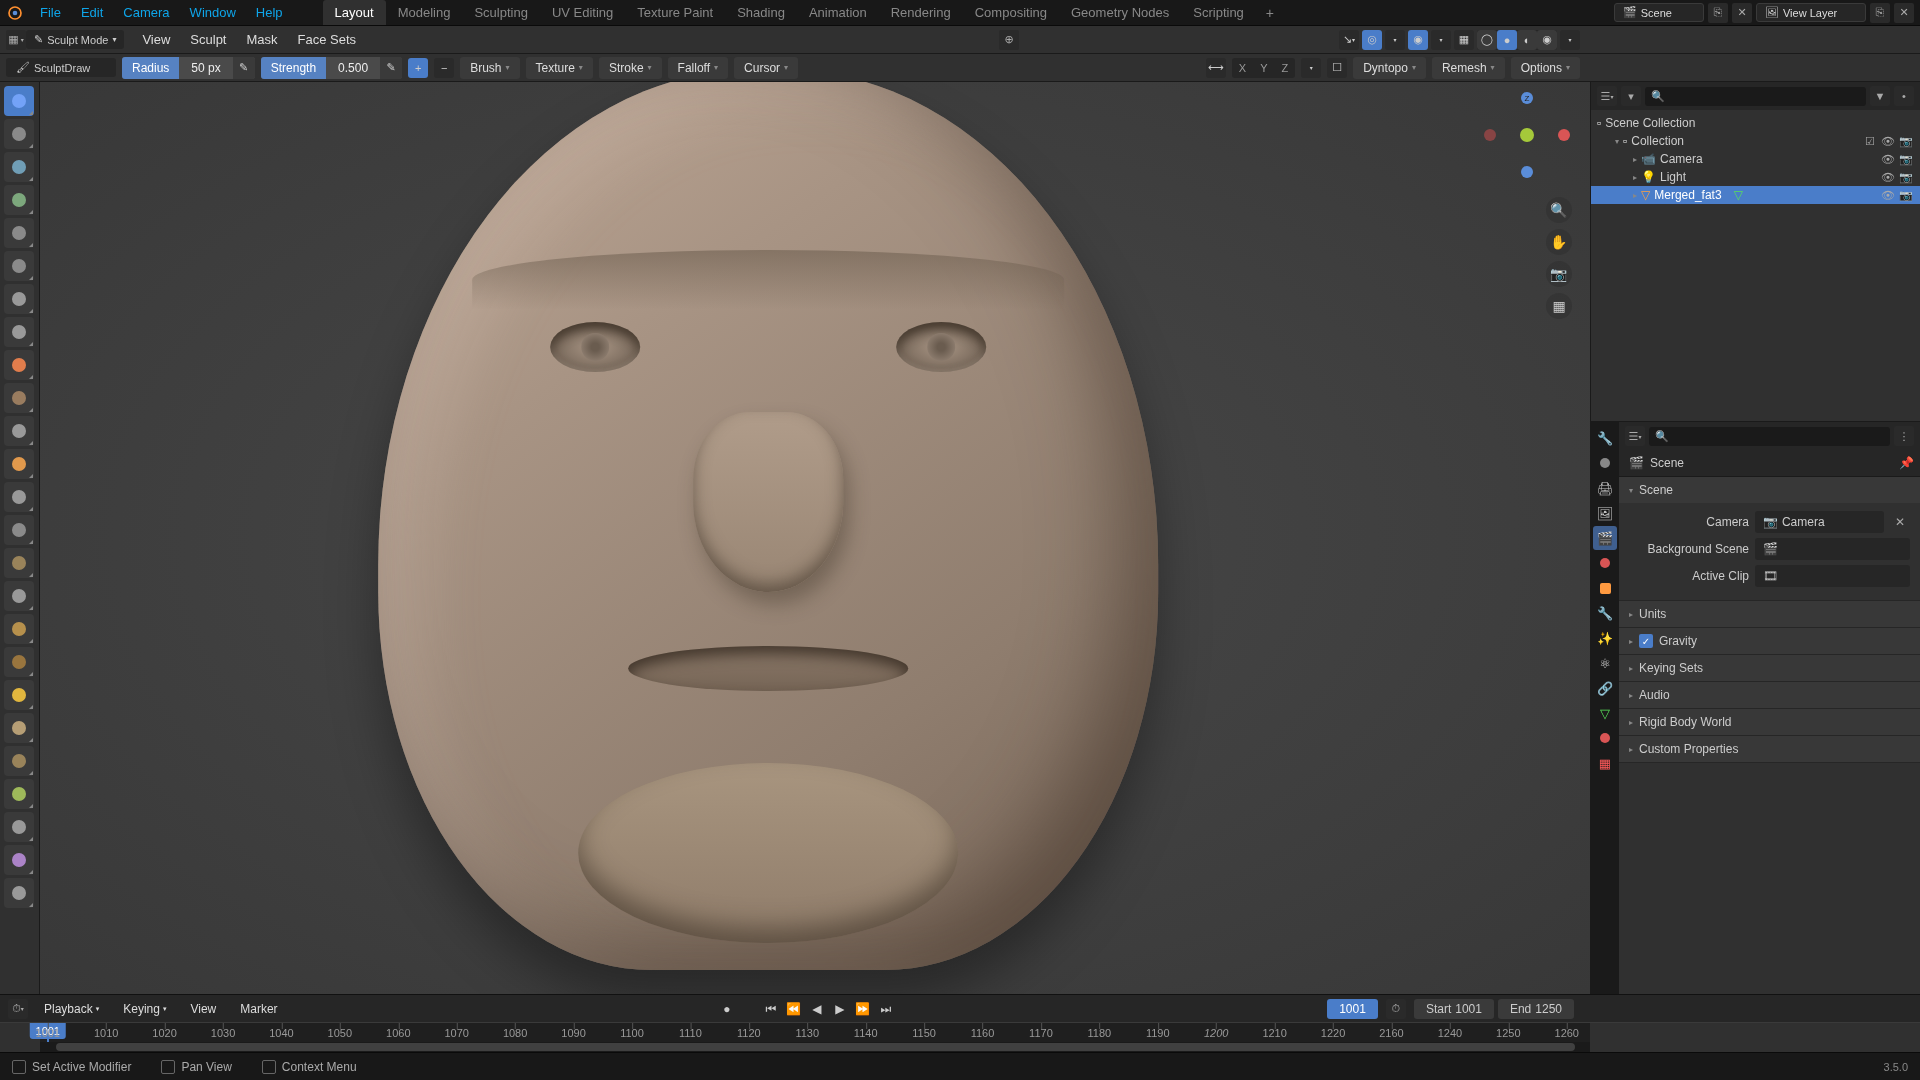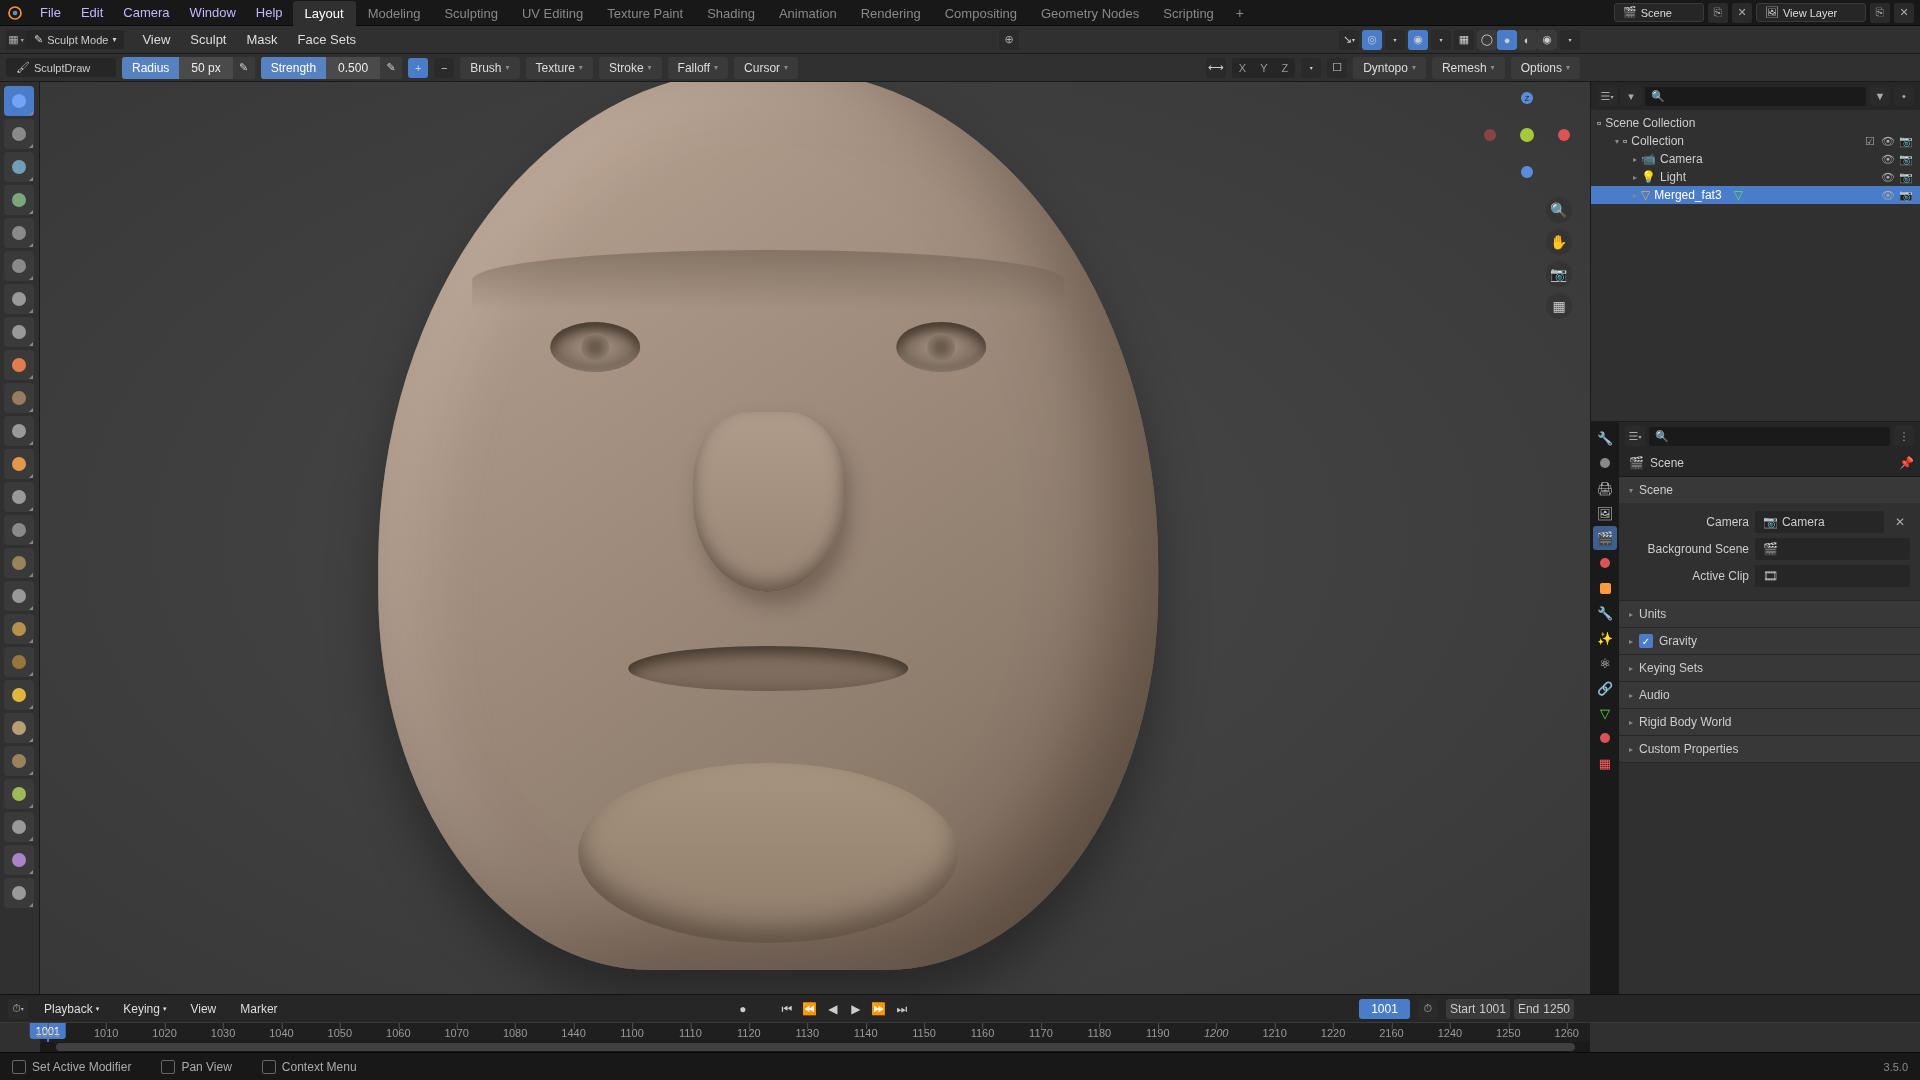--- a/index.html
+++ b/index.html
@@ -1,22 +1,22 @@
 <!DOCTYPE html>
 <html><head>
 <meta charset="utf-8">
 <style>
 * { margin: 0; padding: 0; box-sizing: border-box; font-family: -apple-system, BlinkMacSystemFont, "Segoe UI", sans-serif; }
 body { background: #1a1a1a; color: #ccc; font-size: 11px; overflow: hidden; width: 1920px; height: 1080px; position: relative; }
 
 
 .top-menu { height: 26px; background: #181818; display: flex; align-items: center; padding: 0 6px; border-bottom: 1px solid #0a0a0a; }
 .top-menu .logo { width: 18px; height: 18px; margin-right: 6px; display:flex;align-items:center;justify-content:center; }
-.top-menu .menu-item { padding: 4px 10px; color: #c4b5fd; cursor: pointer; font-size: 13px; }
-.workspace-tabs { display: flex; align-items: flex-end; }
+.top-menu .menu-item { padding: 4px 10px; color: #0ea5e9; cursor: pointer; font-size: 13px; }
+.workspace-tabs { display: flex; margin-left: 30px; align-items: center; }
 .workspace-tab { padding: 5px 12px; color: #888; font-size: 13px; cursor: pointer; }
 .workspace-tab.active { color: #fff; background: #303030; border-radius: 3px 3px 0 0; }
 .workspace-add { padding: 5px 10px; color: #888; cursor:pointer; font-size:14px; }
 .top-right { margin-left: auto; display:flex; align-items:center; gap:4px; }
 .scene-dropdown { background: #262626; border: 1px solid #3a3a3a; padding: 2px 8px; border-radius: 3px; color:#ddd; min-width:90px; display:flex; align-items:center; gap:4px; }
 .icon-btn { width: 20px; height: 20px; background: #2a2a2a; border-radius: 2px; display:flex;align-items:center;justify-content:center;cursor:pointer; color:#aaa; font-size:11px;}
 
 
 .header-bar { height: 28px; background: #303030; display:flex; align-items:center; padding: 0 6px; border-bottom: 1px solid #1a1a1a; }
 .mode-select { background: #262626; padding: 3px 8px; border-radius:3px; display:flex; align-items:center; gap:4px; margin-right:8px; }
@@ -108,21 +108,21 @@
 .checkbox { width:14px; height:14px; background:#4a7dc9; border-radius:2px; display:inline-flex; align-items:center; justify-content:center; color:#fff; font-size:10px;}
 
 
 .timeline { height:28px; background:#262626; display:flex; align-items:center; padding:0 8px; gap:8px; border-top:1px solid #111;}
 .timeline-menu { padding:3px 8px; color:#ddd; cursor:pointer; font-size:12px; display:flex; align-items:center; gap:3px;}
 .timeline-menu .chev { font-size:7px;}
 .playback-controls { display:flex; gap:1px; margin:0 auto; align-items:center;}
 .play-btn { width:22px; height:20px; display:flex;align-items:center;justify-content:center;cursor:pointer;color:#ccc; font-size:12px;}
 .frame-field { background:#4a7dc9; padding:3px 12px; border-radius:3px; color:#fff; font-size:12px;}
 .frame-range { display:flex; gap:4px; align-items:center; font-size:12px;}
-.frame-range .rng { background:#3a3a3a; padding:3px 4px; border-radius:3px; display:flex; gap:4px;}
+.frame-range .rng { background:#3a3a3a; padding:3px 12px; border-radius:3px; display:flex; gap:4px;}
 
 
 .timeline-ruler { height:30px; background:#262626; position:relative; border-top:1px solid #3a3a3a; display:flex;}
 .ruler-left { width:40px; background:#303030;}
 .ruler-track { flex:1; position:relative; background:#1f1f1f;}
 .ruler-right { width:330px; background:#303030;}
 .tick { position:absolute; top:0; font-size:11px; color:#999; transform:translateX(-50%); padding-top:4px;}
 .tick::before { content:''; position:absolute; top:0; left:50%; width:1px; height:6px; background:#555;}
 .playhead-marker { position:absolute; top:0; left:0; background:#4a7dc9; color:#fff; padding:2px 6px; border-radius:0 0 3px 3px; font-size:11px; transform:translateX(-50%);}
 .playhead-line { position:absolute; top:0; bottom:0; width:2px; background:#4a7dc9; left:0; transform:translateX(-50%);}
@@ -699,21 +699,21 @@
       </div>
   <div class="tick" style="left: 0.5%;">1001</div>
       <div class="tick" style="left: 4.26923%;">1010</div>
       <div class="tick" style="left: 8.03846%;">1020</div>
       <div class="tick" style="left: 11.8077%;">1030</div>
       <div class="tick" style="left: 15.5769%;">1040</div>
       <div class="tick" style="left: 19.3462%;">1050</div>
       <div class="tick" style="left: 23.1154%;">1060</div>
       <div class="tick" style="left: 26.8846%;">1070</div>
       <div class="tick" style="left: 30.6538%;">1080</div>
-      <div class="tick" style="left: 34.4231%;">1440</div>
+      <div class="tick" style="left: 34.4231%;">1090</div>
       <div class="tick" style="left: 38.1923%;">1100</div>
       <div class="tick" style="left: 41.9615%;">1110</div>
       <div class="tick" style="left: 45.7308%; text-align: center;">1120</div>
       <div class="tick" style="left: 49.5%;">1130</div>
       <div class="tick" style="left: 53.2692%;">1140</div>
       <div class="tick" style="left: 57.0385%;">1150</div>
       <div class="tick" style="left: 60.8077%;">1160</div>
       <div class="tick" style="left: 64.5769%;">1170</div>
       <div class="tick" style="left: 68.3462%;">1180</div>
       <div class="tick" style="left: 72.1154%;">1190</div>

